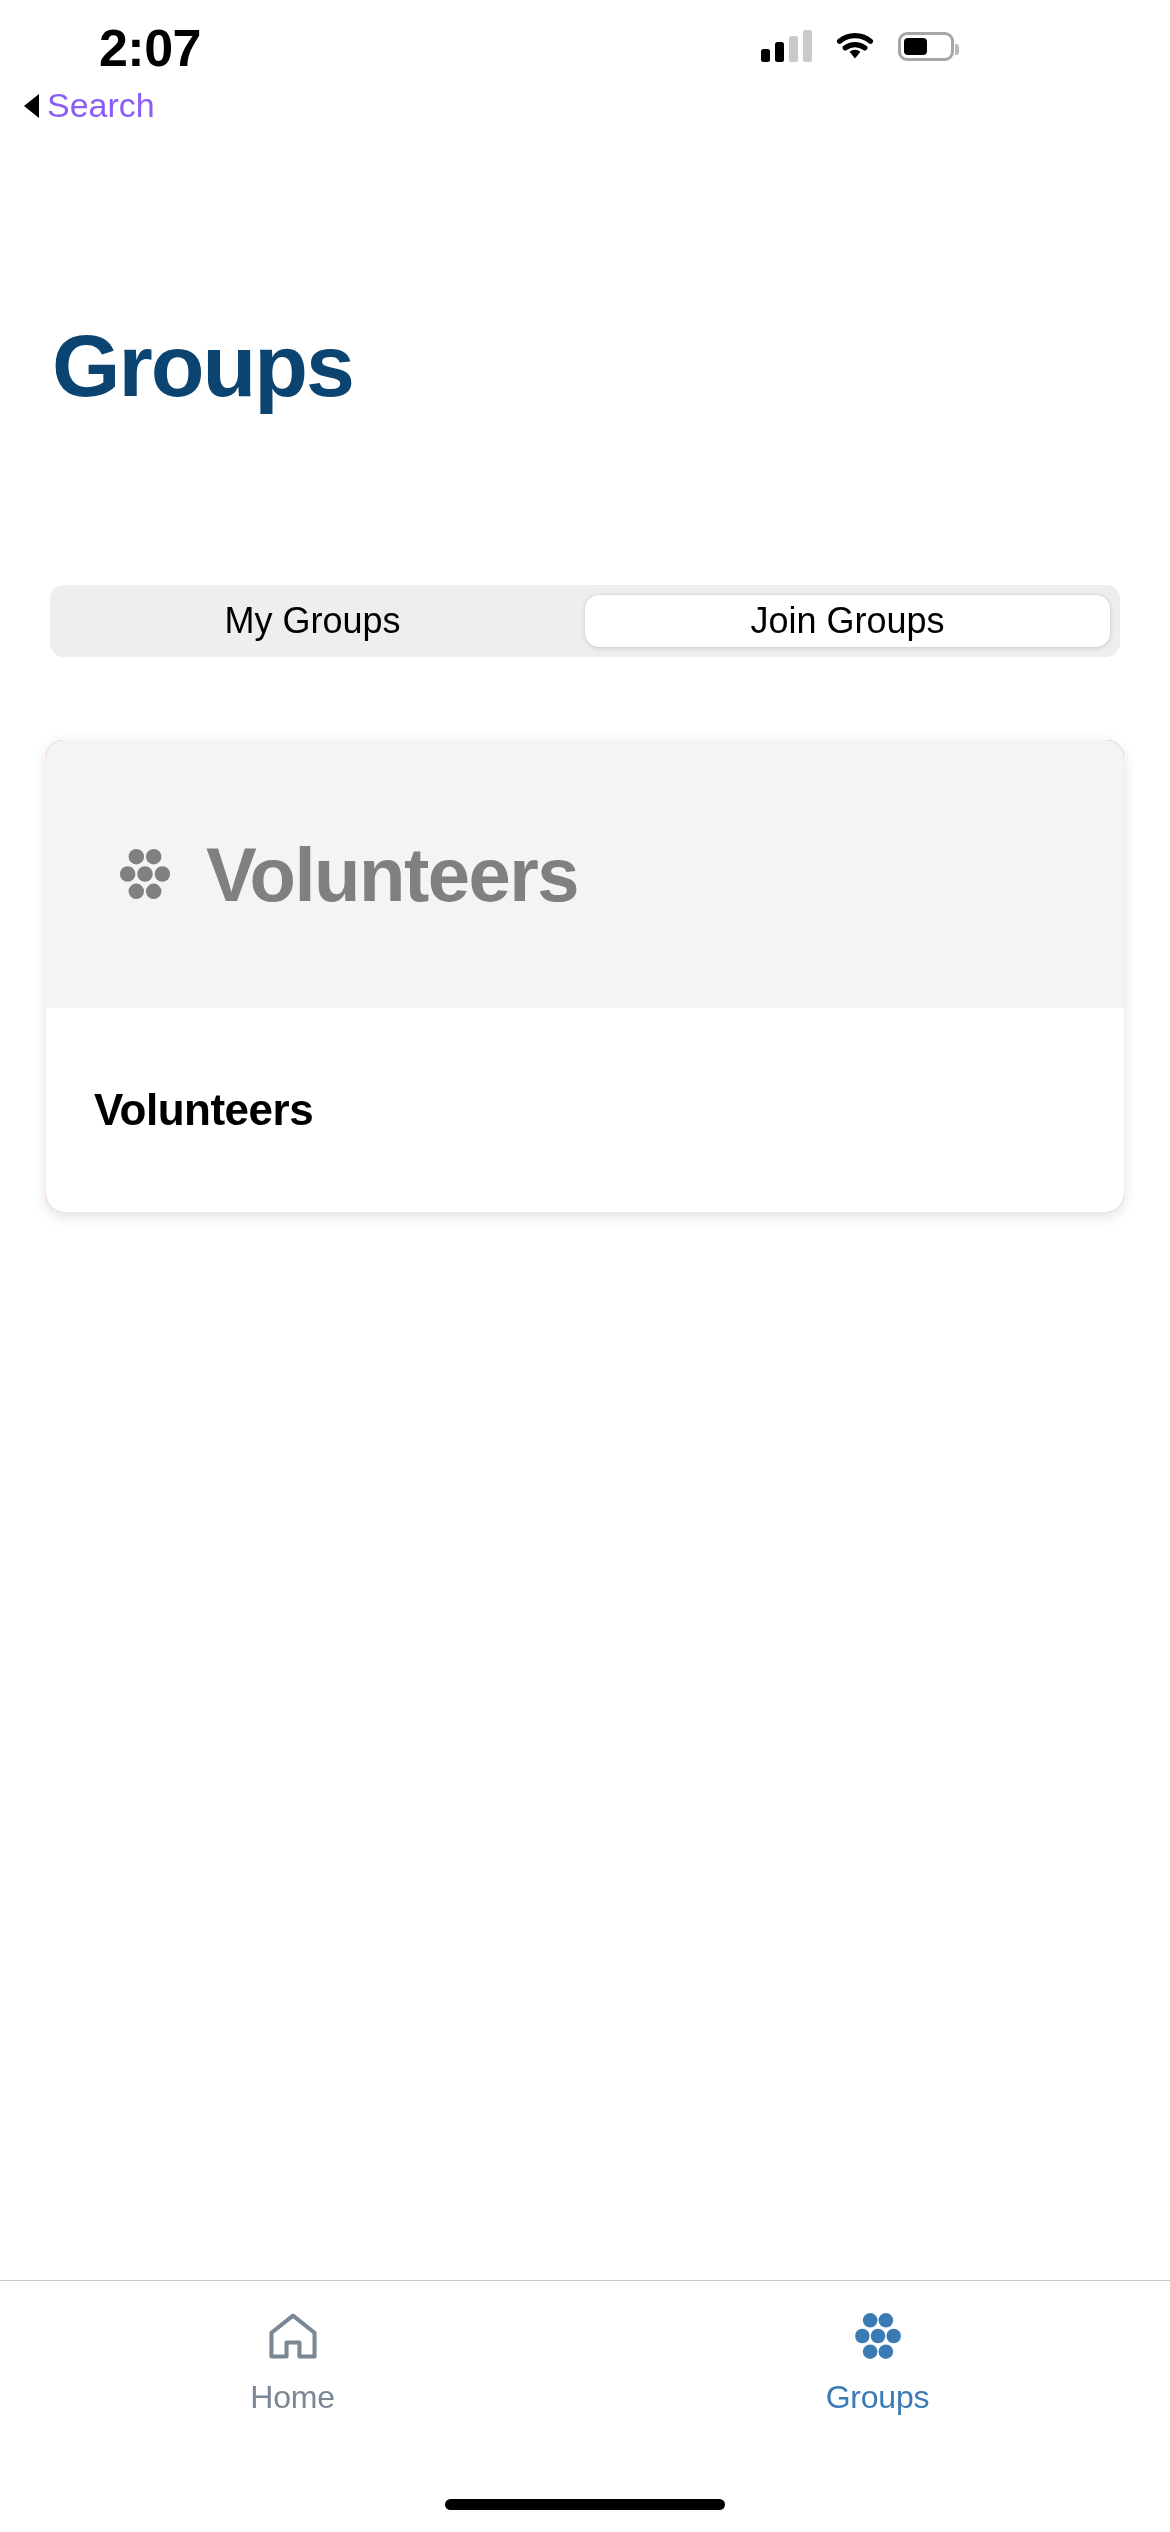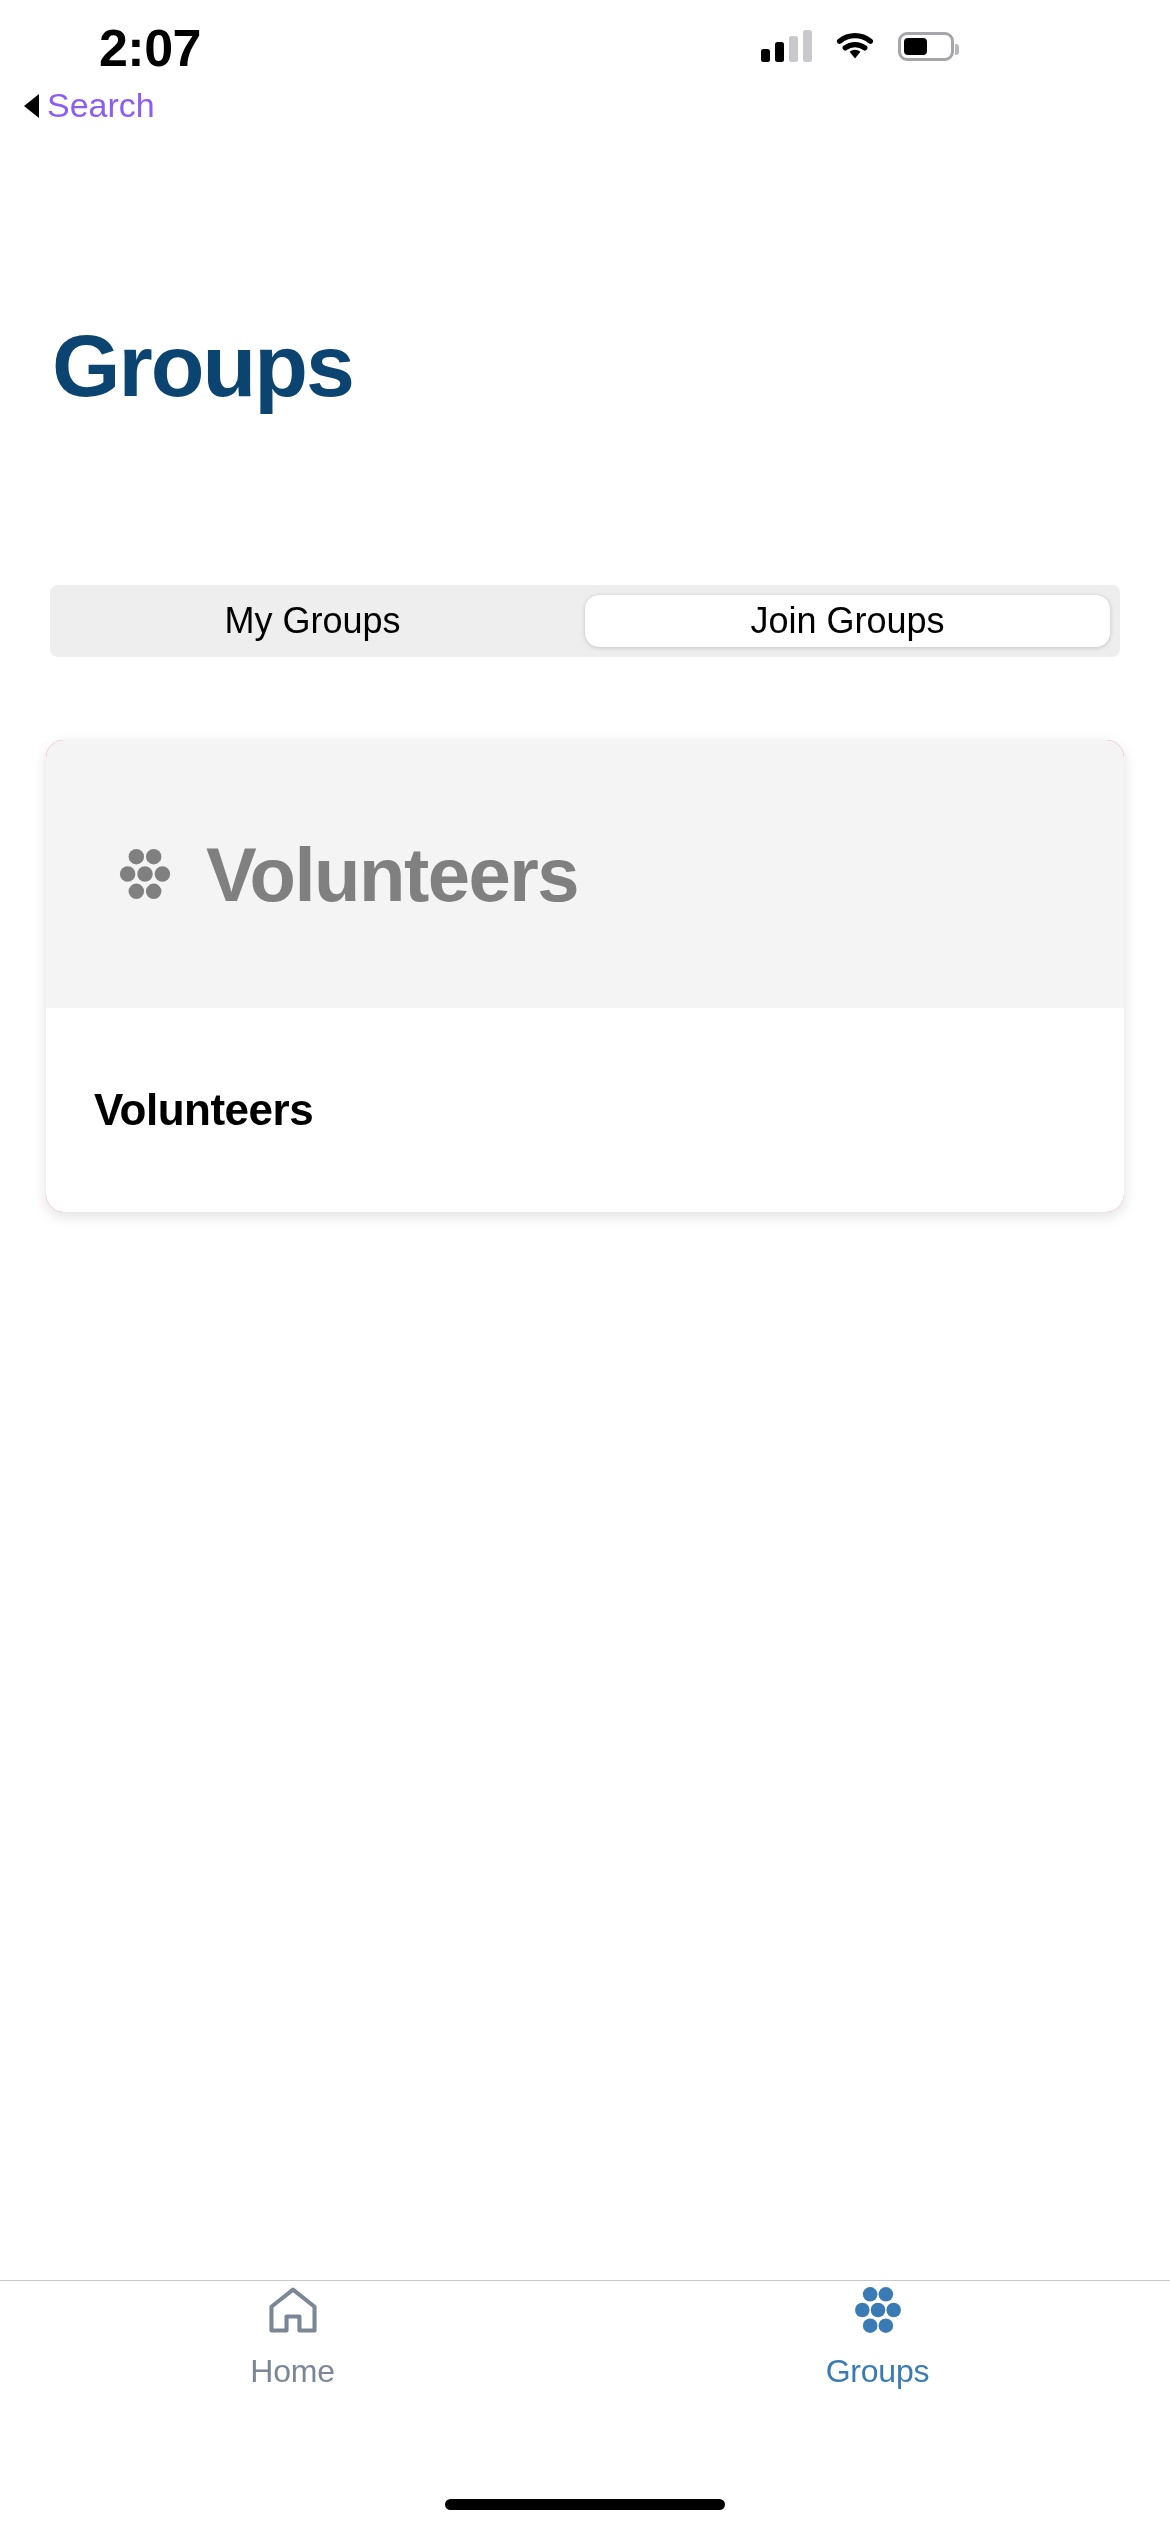--- a/index.html
+++ b/index.html
@@ -108,21 +108,21 @@
     line-height: 1.1;
   }
 
   
   #segmented {
     position: absolute;
     left: 50px; top: 585px;
     width: 1070px;
     height: 72px;
     background: #eeeeef;
-    border-radius: 8px;
+    border-radius: 14px;
     display: flex;
     align-items: stretch;
     padding: 0;
   }
   .segment {
     flex: 1 1 50%;
     display: flex;
     align-items: center;
     justify-content: center;
     font-size: 36px;
@@ -187,20 +187,21 @@
   
   #tab-bar {
     position: absolute;
     left: 0; bottom: 0;
     width: 1170px;
     height: 252px;
     background: #ffffff;
     border-top: 1px solid #c8c8cc;
     display: flex;
     align-items: flex-start;
+    padding-top: 26px;
   }
 
   .tab-item {
     flex: 1 1 20%;
     display: flex;
     flex-direction: column;
     align-items: center;
     gap: 14px;
     cursor: pointer;
   }

